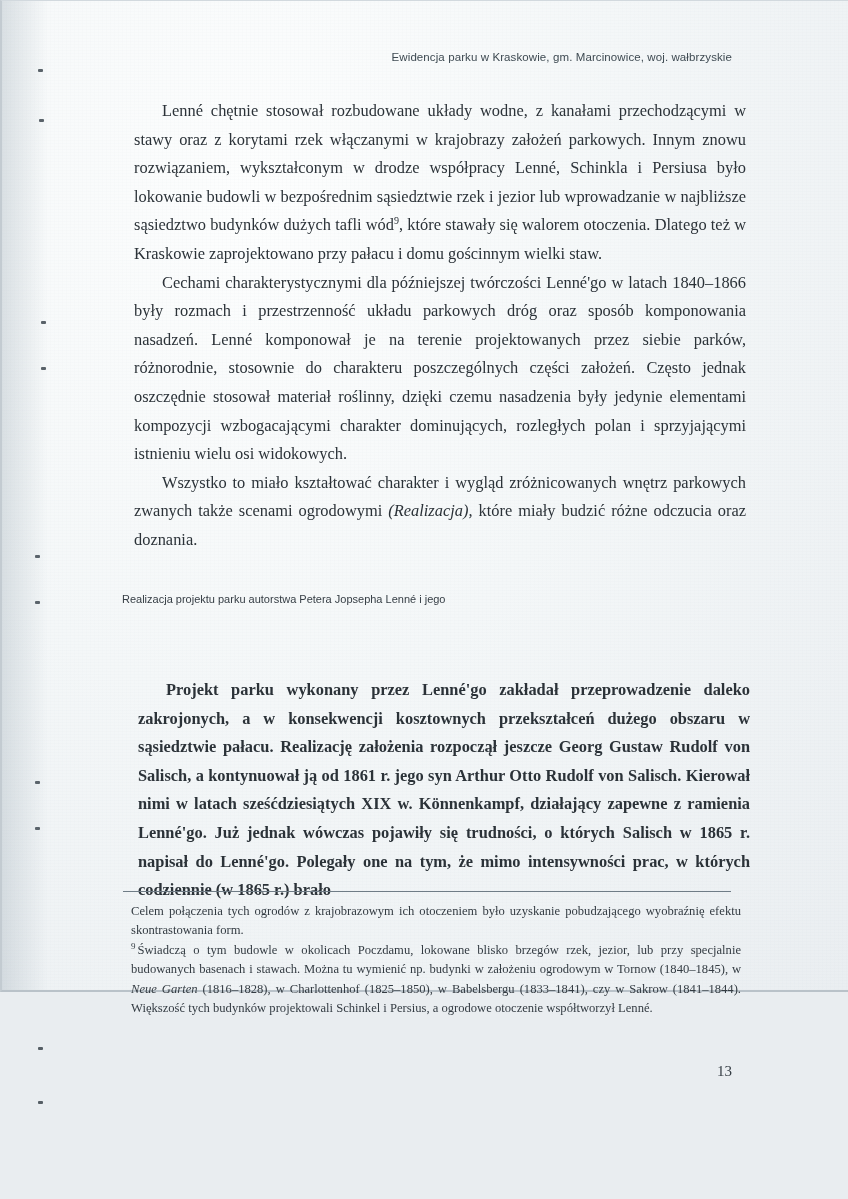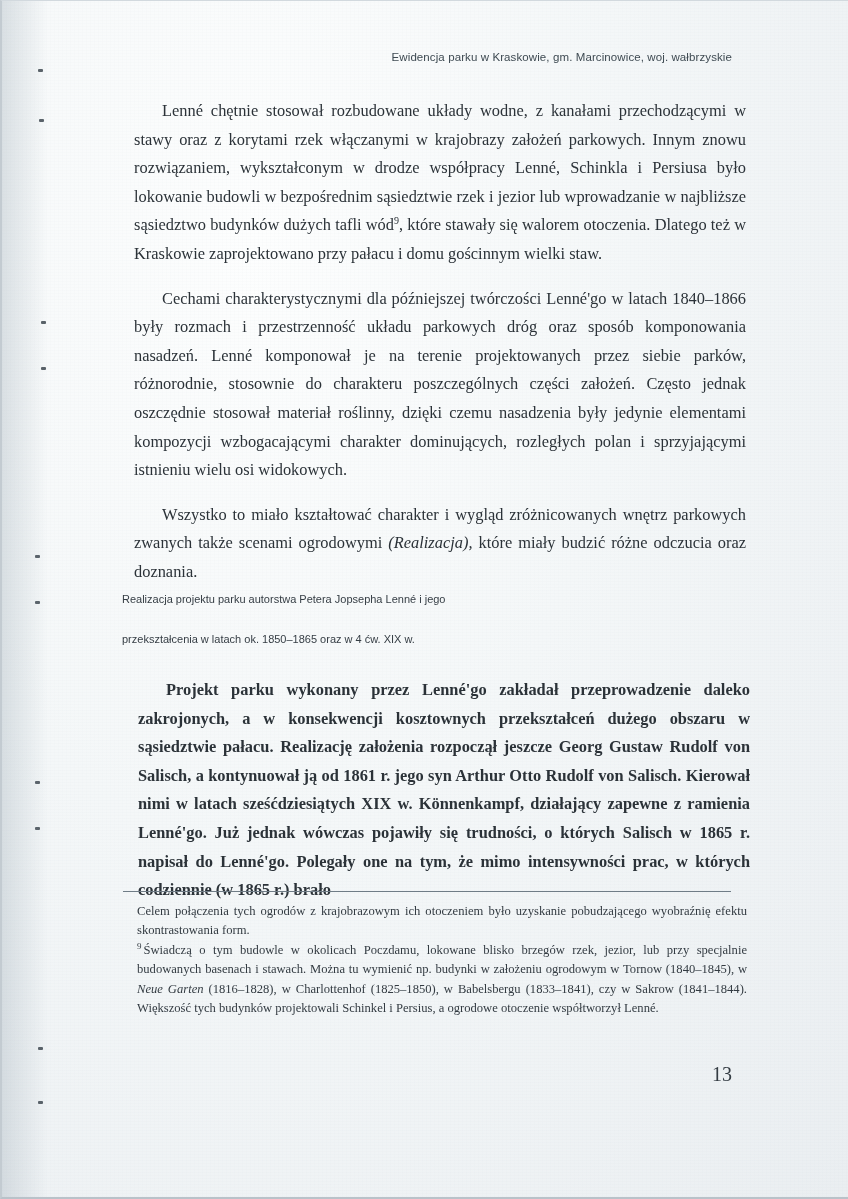--- a/index.html
+++ b/index.html
@@ -12,21 +12,21 @@
     height: 1199px;
     background: #e9edf0;
     font-family: "Liberation Serif", "DejaVu Serif", serif;
     overflow: hidden;
   }
 
   
   .page {
     position: relative;
     width: 848px;
-    height: 1199px;
+    height: 992px;
     box-sizing: border-box;
     background:
       radial-gradient(ellipse at 30% 20%, #fdfefe 0%, #f4f7f8 45%, #eaeef1 100%);
     border-left: 2px solid #c3cbd1;
     border-top: 1px solid #d2d9de;
     border-bottom: 2px solid #b9c2c9;
   }
   
   .page::before {
     content: "";
@@ -72,21 +72,21 @@
   p.para {
     margin: 0;
     text-align: justify;
     text-justify: inter-word;
     font-size: 16.4px;
     line-height: 28.6px;
     color: #2b3238;
     text-indent: 28px;
     hyphens: none;
   }
-  p.para + p.para { margin-top: 16px; }
+  p.para + p.para { margin-top: 0; }
   .ital { font-style: italic; }
   sup.fn-ref {
     font-size: 10px;
     vertical-align: super;
     line-height: 0;
   }
 
   
   .section-heading {
     position: absolute;
@@ -115,21 +115,21 @@
   .footnote-rule {
     position: absolute;
     left: 121px;
     top: 890px;
     width: 608px;
     height: 0;
     border-top: 1.4px solid #6f7c86;
   }
   .footnotes {
     position: absolute;
-    left: 135px;
+    left: 129px;
     top: 901px;
     width: 610px;
     font-size: 12.6px;
     line-height: 19.4px;
     color: #333b42;
     text-align: justify;
   }
   .footnotes p {
     margin: 0;
     text-align: justify;
@@ -141,21 +141,21 @@
     margin-right: 2px;
   }
 
   
   .page-number {
     position: absolute;
     left: 120px;
     top: 1062px;
     width: 610px;
     text-align: right;
-    font-size: 20px;
+    font-size: 15px;
     color: #343c43;
   }
 
   
   .margin-marks {
     position: absolute;
     left: 0; top: 0;
     width: 90px; height: 100%;
     pointer-events: none;
   }
@@ -194,21 +194,20 @@
     <p class="para"><span>Lenné chętnie stosował rozbudowane układy wodne, z kanałami przechodzącymi w stawy oraz z korytami rzek włączanymi w krajobrazy założeń parkowych. Innym znowu rozwiązaniem, wykształconym w drodze współpracy Lenné, Schinkla i Persiusa było lokowanie budowli w bezpośrednim sąsiedztwie rzek i jezior lub wprowadzanie w najbliższe sąsiedztwo budynków dużych tafli wód</span><sup class="fn-ref">9</sup><span>, które stawały się walorem otoczenia. Dlatego też w Kraskowie zaprojektowano przy pałacu i domu gościnnym wielki staw.</span></p>
 
     <p class="para">Cechami charakterystycznymi dla późniejszej twórczości Lenné'go w latach 1840–1866 były rozmach i przestrzenność układu parkowych dróg oraz sposób komponowania nasadzeń. Lenné komponował je na terenie projektowanych przez siebie parków, różnorodnie, stosownie do charakteru poszczególnych części założeń. Często jednak oszczędnie stosował materiał roślinny, dzięki czemu nasadzenia były jedynie elementami kompozycji wzbogacającymi charakter dominujących, rozległych polan i sprzyjającymi istnieniu wielu osi widokowych.</p>
 
     <p class="para"><span>Wszystko to miało kształtować charakter i wygląd zróżnicowanych wnętrz parkowych zwanych także scenami ogrodowymi </span><span class="ital">(Realizacja),</span><span> które miały budzić różne odczucia oraz doznania.</span></p>
 
   </div>
 
   <div class="section-heading">
     <span class="hl">Realizacja projektu parku autorstwa Petera Jopsepha Lenné i jego</span>
-    <span class="hl">przekształcenia w latach ok. 1850–1865 oraz w 4 ćw. XIX w.</span>
   </div>
 
   <div class="body-block-2">
     <p class="para">Projekt parku wykonany przez Lenné'go zakładał przeprowadzenie daleko zakrojonych, a w konsekwencji kosztownych przekształceń dużego obszaru w sąsiedztwie pałacu. Realizację założenia rozpoczął jeszcze Georg Gustaw Rudolf von Salisch, a kontynuował ją od 1861 r. jego syn Arthur Otto Rudolf von Salisch. Kierował nimi w latach sześćdziesiątych XIX w. Könnenkampf, działający zapewne z ramienia Lenné'go. Już jednak wówczas pojawiły się trudności, o których Salisch w 1865 r. napisał do Lenné'go. Polegały one na tym, że mimo intensywności prac, w których codziennie (w 1865 r.) brało</p>
   </div>
 
   <div class="footnote-rule"></div>
 
   <div class="footnotes">
 

